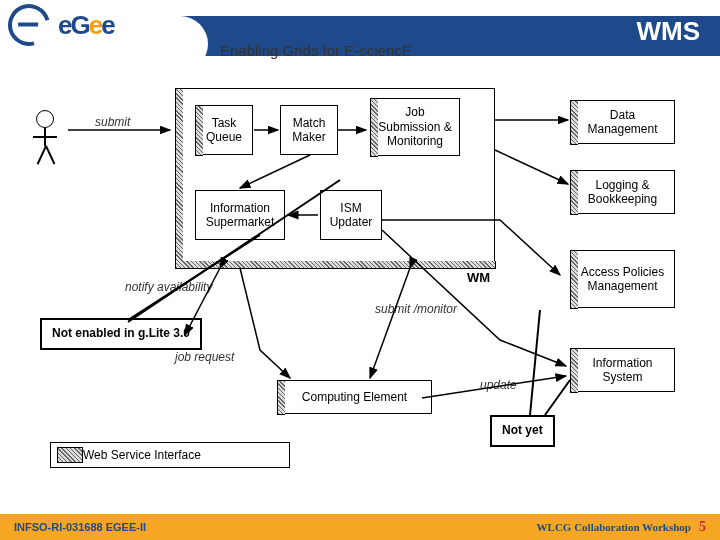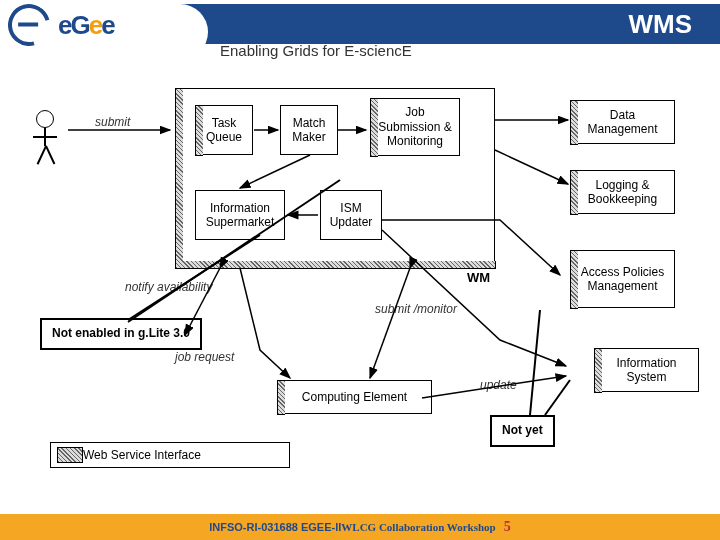--- a/index.html
+++ b/index.html
@@ -5,21 +5,21 @@
   * { box-sizing: border-box; margin: 0; padding: 0; }
   body { width: 720px; height: 540px; font-family: Arial, sans-serif; background: #fff; position: relative; overflow: hidden; }
   
   .header { height: 54px; position: relative; }
   .logo-area { position: absolute; left: 0; top: 0; width: 180px; height: 54px; background: #fff; }
   .logo-outer { position: absolute; left: 8px; top: 4px; width: 160px; height: 44px; }
   .logo-e1 { position: absolute; left: 0; top: 0; width: 42px; height: 42px; border: 4px solid #1e4a8c; border-radius: 50%; border-right-color: transparent; transform: rotate(30deg); }
   .logo-e1::after { content: ''; position: absolute; width: 20px; height: 4px; background: #1e4a8c; top: 15px; left: 6px; transform: rotate(-30deg); }
   .logo-letters { position: absolute; left: 50px; top: 6px; font-size: 26px; font-weight: bold; color: #1e4a8c; letter-spacing: -2px; }
   .logo-letters .g2 { color: #f59e0b; }
-  .title-bar { position: absolute; left: 180px; right: 0; top: 4px; height: 40px; background: #1e4a8c; color: #fff; display: flex; align-items: center; justify-content: flex-end; padding-right: 28px; font-size: 26px; font-weight: bold; }
+  .title-bar { position: absolute; left: 180px; right: 0; top: 16px; height: 40px; background: #1e4a8c; color: #fff; display: flex; justify-content: flex-end; padding-right: 20px; font-size: 26px; font-weight: bold; }
   .title-bar::before { content: ''; position: absolute; left: -28px; top: 0; width: 56px; height: 56px; background: #fff; border-radius: 50%; }
   .tagline { position: absolute; left: 190px; top: 42px; font-size: 15px; color: #333; margin-left: 30px; }
   
   .diagram { position: absolute; top: 80px; left: 40px; right: 30px; height: 390px; }
   
   .actor { position: absolute; left: -10px; top: 30px; width: 30px; height: 60px; }
   .actor-head { width: 18px; height: 18px; border: 1.5px solid #000; border-radius: 50%; margin: 0 auto; }
   .actor-body { width: 1.5px; height: 18px; background: #000; margin: 0 auto; }
   .actor-arms { width: 24px; height: 1.5px; background: #000; margin: -10px auto 8px; }
   .actor-legs { position: relative; height: 18px; }
@@ -36,21 +36,21 @@
   .wm-hatch-b { position: absolute; left: -1.5px; right: -1.5px; bottom: -1.5px; height: 8px; background: repeating-linear-gradient(45deg, #666, #666 1px, #ddd 1px, #ddd 3px); border: 1.5px solid #000; border-top: none; }
   .wm-hatch-l { position: absolute; left: -1.5px; top: -1.5px; bottom: -1.5px; width: 8px; background: repeating-linear-gradient(45deg, #666, #666 1px, #ddd 1px, #ddd 3px); border: 1.5px solid #000; border-right: none; }
   .wm-label { position: absolute; right: 4px; bottom: -18px; font-weight: bold; font-size: 13px; }
   
   .callout { position: absolute; border: 2px solid #000; background: #fff; font-size: 12px; font-weight: bold; padding: 6px 10px; text-align: center; line-height: 1.3; }
   
   .legend-box { position: absolute; left: 10px; bottom: 2px; width: 240px; height: 26px; border: 1.5px solid #000; display: flex; align-items: center; padding: 0 6px; }
   .legend-hatch { width: 26px; height: 16px; background: repeating-linear-gradient(45deg, #666, #666 1px, #ddd 1px, #ddd 3px); border: 1px solid #000; }
   .legend-text { font-size: 12px; }
   
-  .footer { position: absolute; bottom: 0; left: 0; right: 0; height: 26px; background: #f5a623; display: flex; align-items: center; justify-content: center; padding: 0 14px; font-size: 11px; }
+  .footer { position: absolute; bottom: 0; left: 0; right: 0; height: 26px; background: #f5a623; display: flex; align-items: center; justify-content: space-between; padding: 0 14px; font-size: 11px; }
   .footer-left { color: #1e4a8c; font-weight: bold; }
   .footer-right { color: #1e4a8c; font-weight: bold; display: flex; gap: 8px; align-items: center; font-family: Liberation Serif, serif; }
   .footer-right .pn { color: #b33; font-size: 14px; }
   
   svg.arrows { position: absolute; top: 0; left: 0; width: 100%; height: 100%; pointer-events: none; }
 </style>
 </head>
 <body>
 
 <div class="header">
@@ -116,21 +116,21 @@
       <div class="hatch-l"></div>
       <span>Logging
 &amp; Bookkeeping</span>
     </div>
   <div class="box" style="left:530px; top:170px; width:105px; height:58px;">
       <div class="hatch-l"></div>
       <span>Access
 Policies
 Management</span>
     </div>
-  <div class="box" style="left:554px; top:268px; width:105px; height:44px;">
+  <div class="box" style="left:530px; top:268px; width:105px; height:44px;">
       <div class="hatch-l"></div>
       <span>Information
 System</span>
     </div>
 
   <div class="box" style="left:225px; top:300px; width:155px; height:34px;margin-left:12px;">
       <div class="hatch-l"></div>
       <span>Computing Element</span>
     </div>
 

